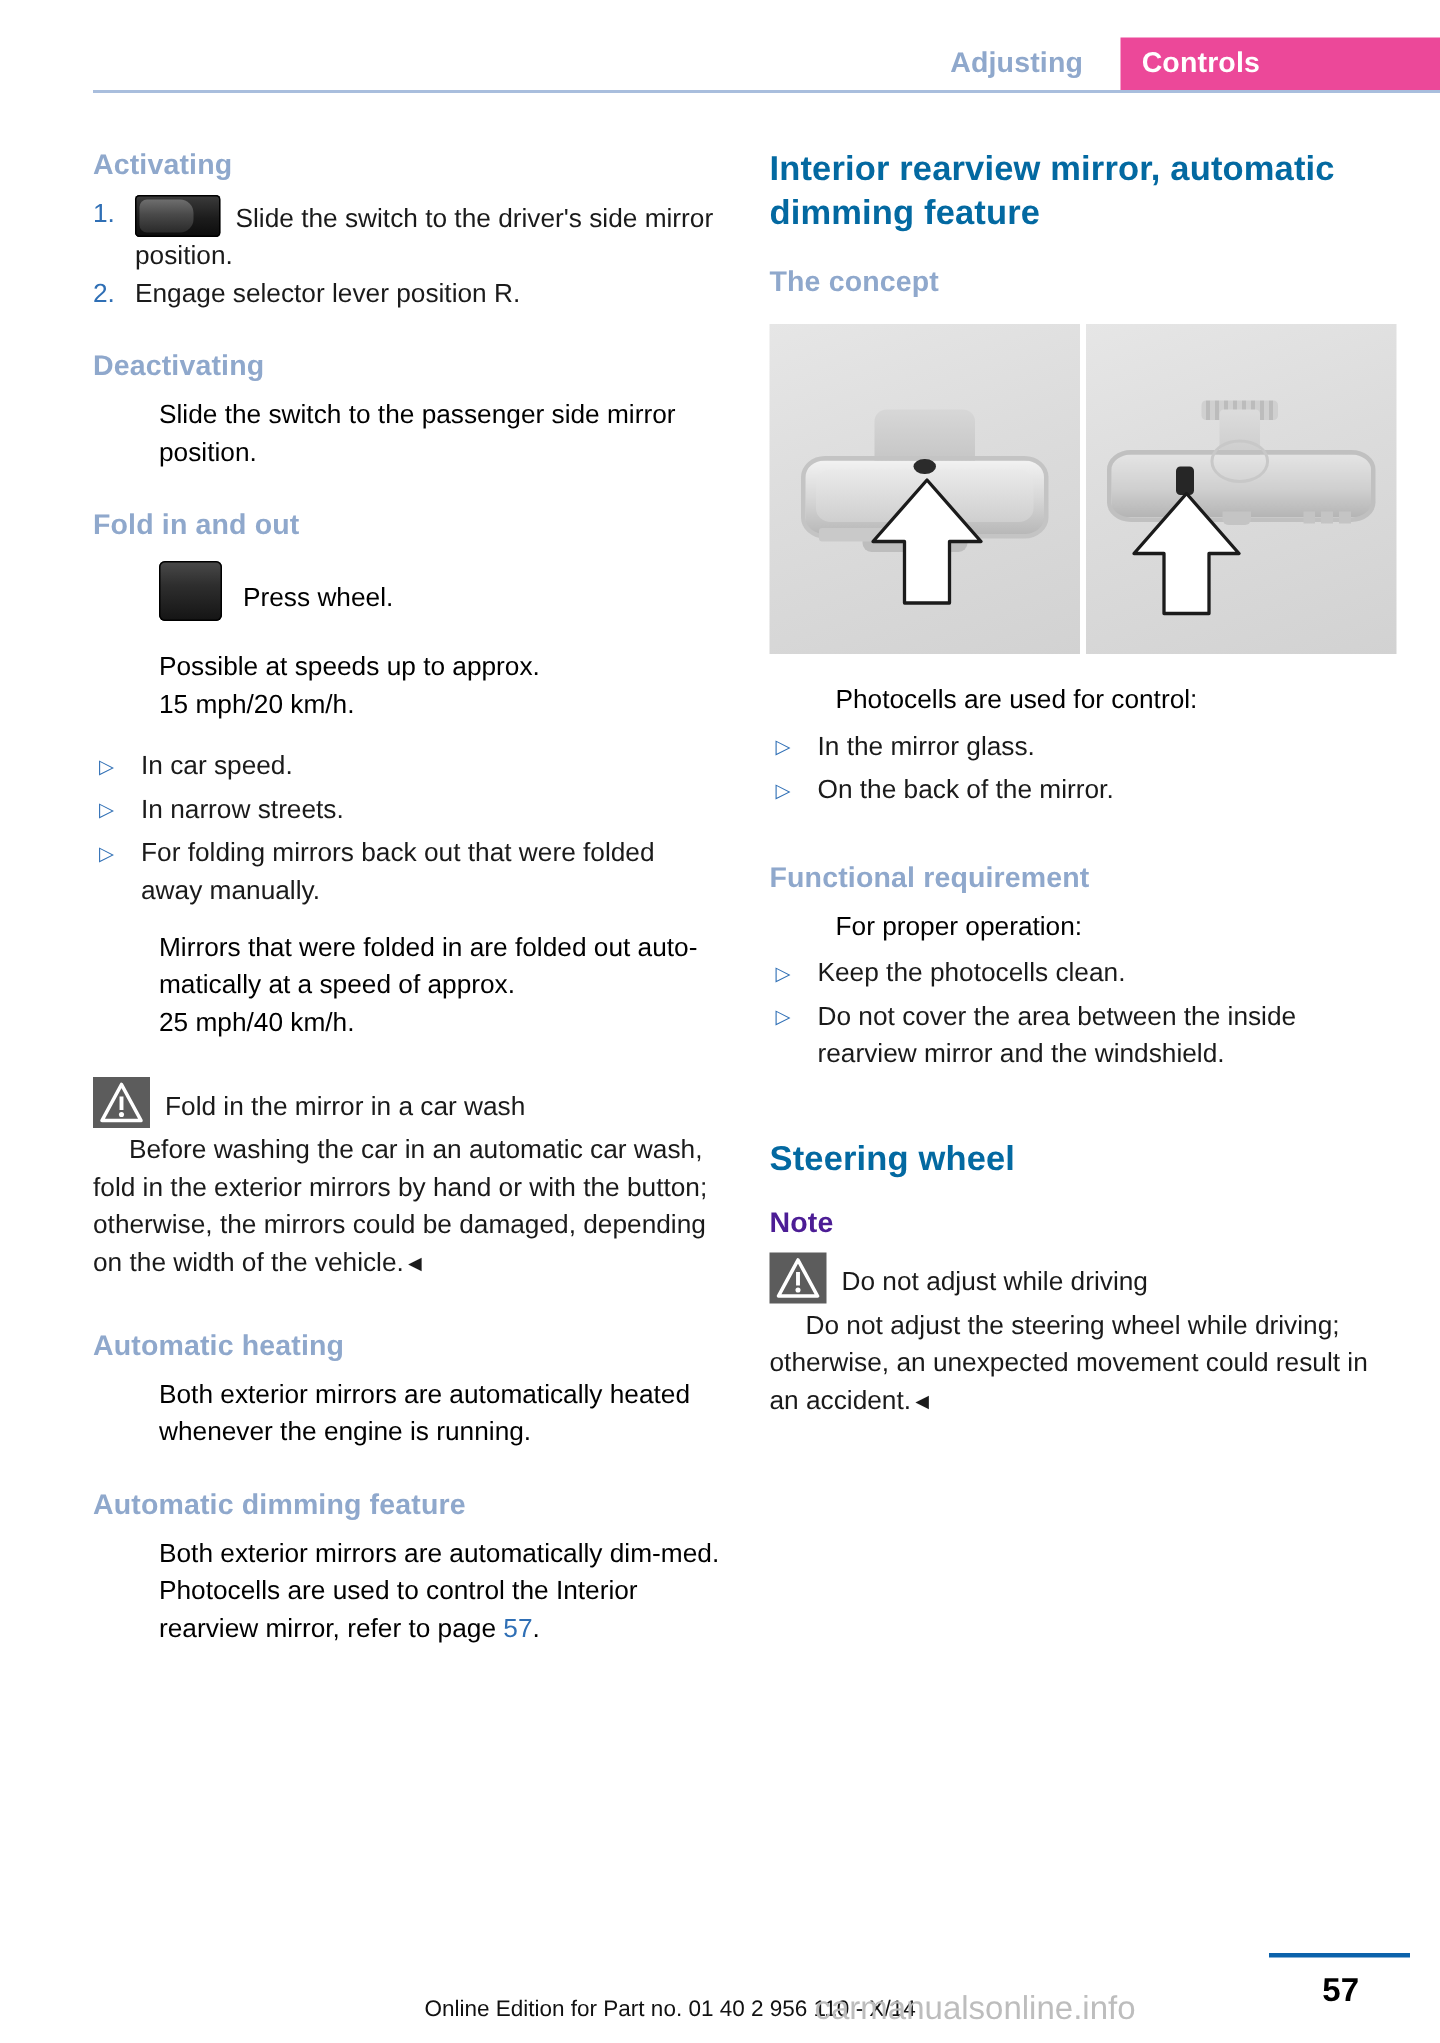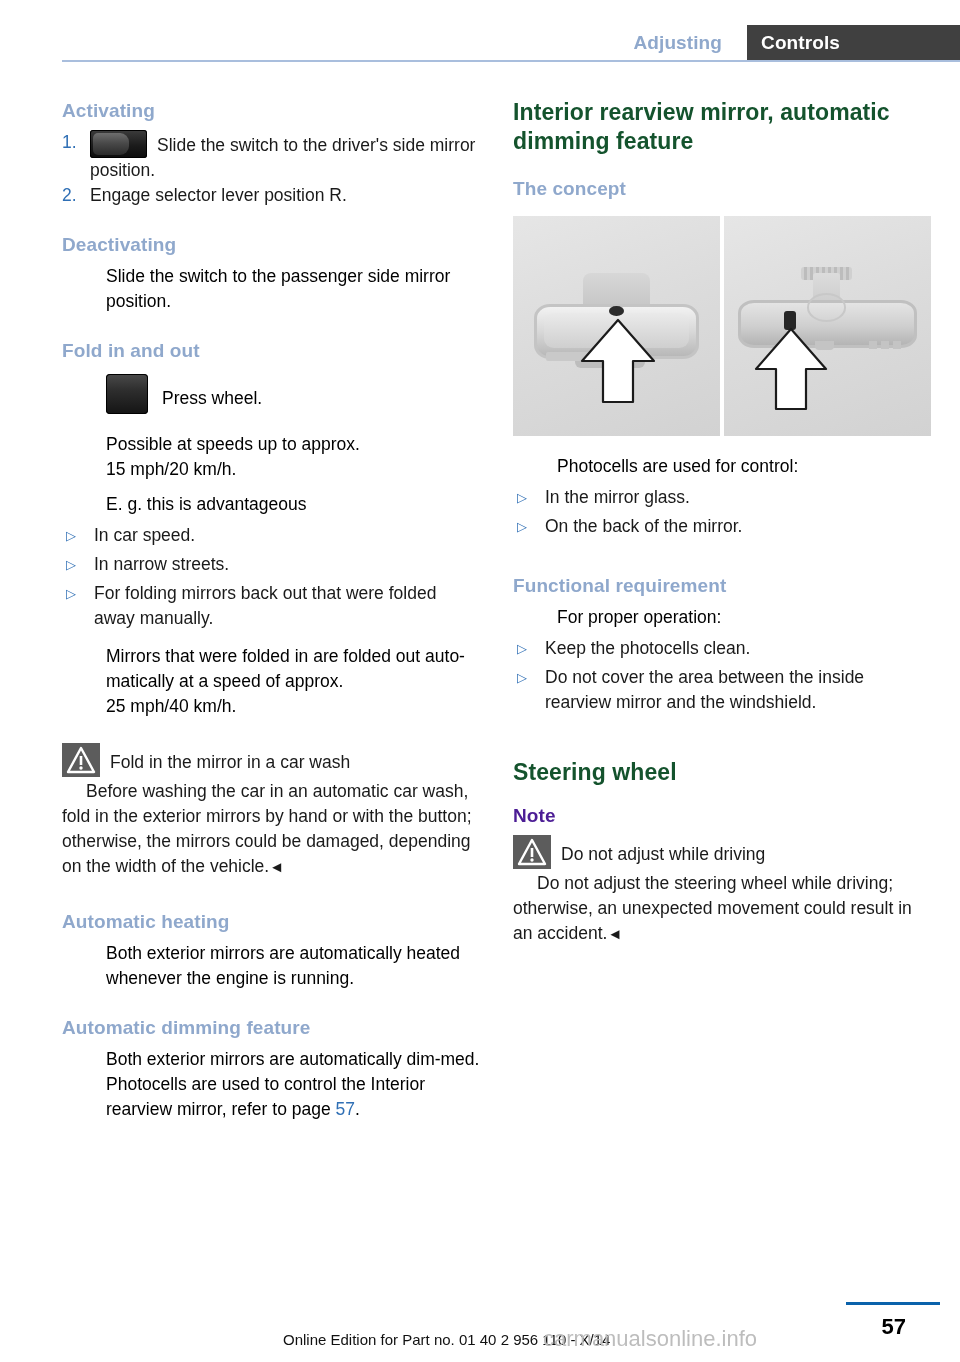--- a/index.html
+++ b/index.html
@@ -11,21 +11,21 @@
     overflow:hidden;
   }
   .page { position:relative; width:960px; height:1362px; }
 
   
   .header {
     position:absolute; top:0; left:0; width:960px; height:62px;
   }
   .hdr-band {
     position:absolute; right:0; top:25px; height:35px;
-    background:#404040;
+    background:#ec4899;
     display:flex; align-items:center;
     padding-left:14px; padding-right:120px;
   }
   .hdr-chapter {
     position:absolute; right:238px; top:25px; height:35px;
     display:flex; align-items:center;
     font-size:19px; font-weight:bold; color:#8fa8cc;
     letter-spacing:0.1px;
   }
   .hdr-section {
@@ -40,21 +40,21 @@
   
   .col {
     position:absolute; top:98px; width:418px;
     font-size:17.5px; line-height:25px;
   }
   .col-left  { left:62px; }
   .col-right { left:513px; }
 
   
   h2.sec {
-    font-size:23px; font-weight:bold; color:#14532d;
+    font-size:23px; font-weight:bold; color:#0369a1;
     line-height:29px; letter-spacing:0.1px;
     margin-bottom:2px;
   }
   h3.sub {
     font-size:19px; font-weight:bold; color:#8fa8cc;
     line-height:26px; letter-spacing:0.1px;
   }
   h3.sub-dark {
     font-size:19px; font-weight:bold; color:#4c1d95;
     line-height:26px; letter-spacing:0.1px;
@@ -257,21 +257,20 @@
     <h3 class="sub">Fold in and out</h3>
     <div class="sp-10"></div>
 
     <p class="body"><span class="ico-button"></span><span>Press wheel.</span></p>
 
     <div class="sp-18"></div>
     <p class="body" style="white-space:pre-line">Possible at speeds up to approx.
 15 mph/20 km/h.</p>
 
     <div class="sp-10"></div>
-    <p class="body">E. g. this is advantageous</p>
 
     <div class="sp-6"></div>
     <ul class="bullets">
       <li class="blrow">
         <span class="bl">▷</span>
         <span class="btext">In car speed.</span>
       </li>
       <li class="blrow">
         <span class="bl">▷</span>
         <span class="btext">In narrow streets.</span>

